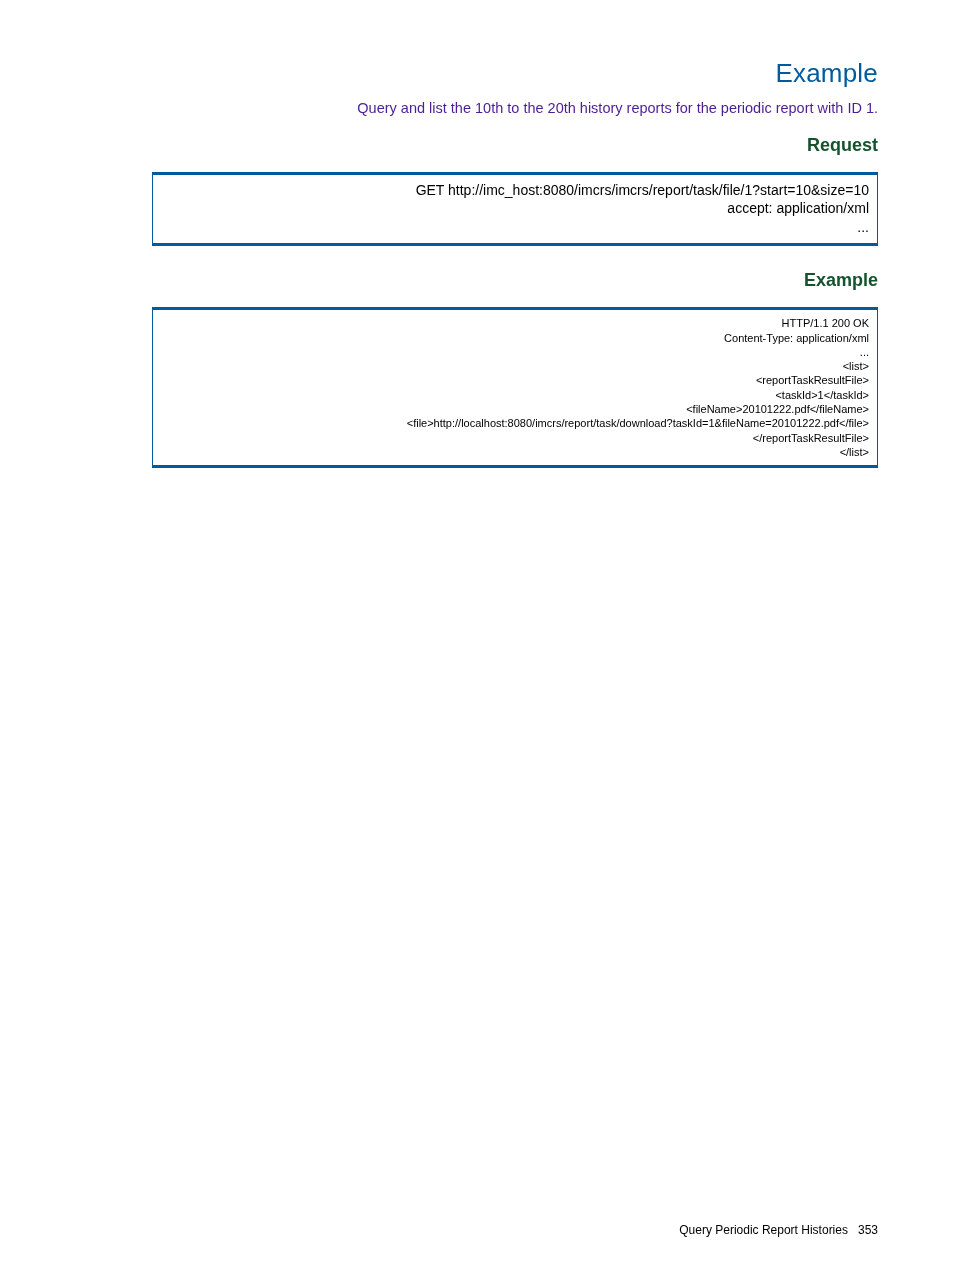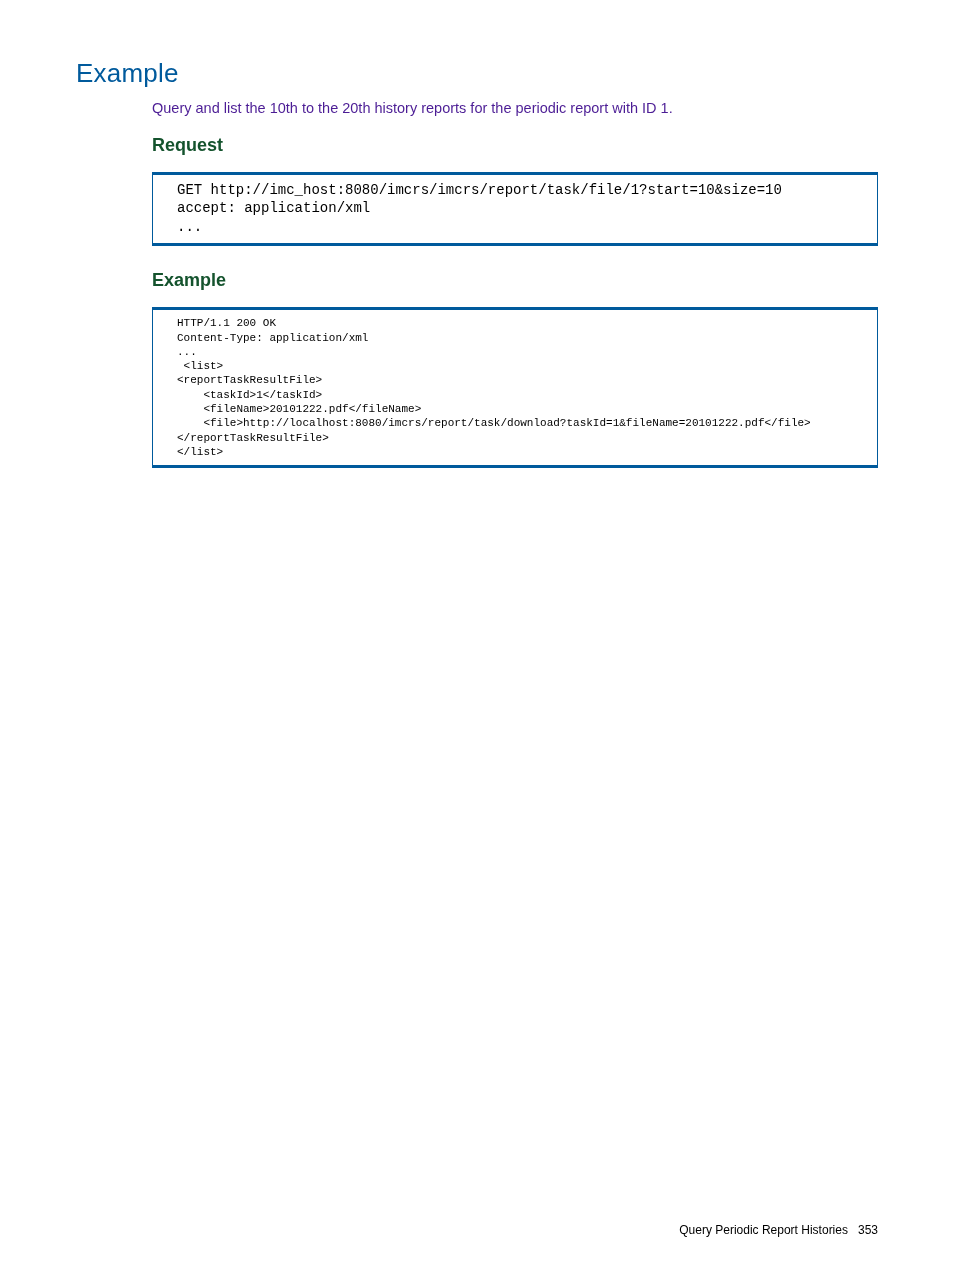--- a/index.html
+++ b/index.html
@@ -1,15 +1,15 @@
 <!DOCTYPE html>
 <html><head>
 <meta charset="utf-8">
 <style>
-  * { box-sizing: border-box; }
+  * { box-sizing: border-box; text-align: right; }
   body {
     margin: 0;
     padding: 0;
     background: #ffffff;
     font-family: Arial, Helvetica, sans-serif;
     width: 954px;
     height: 1271px;
     position: relative;
     color: #000;
   }
@@ -36,21 +36,21 @@
     font-weight: 700;
     color: #14532d;
     margin: 0 0 14px 76px;
   }
   .codebox {
     margin: 16px 0 24px 76px;
     border: 1px solid #005a9c;
     border-top: 3px solid #005a9c;
     border-bottom: 3px solid #005a9c;
     padding: 6px 8px 6px 24px;
-    font-family: Liberation Mono, monospace;
+    font-family: Liberation Sans, sans-serif;
     font-size: 14px;
     line-height: 1.35;
     white-space: pre;
     overflow: hidden;
   }
   .codebox.small {
     font-size: 11px;
     line-height: 1.3;
   }
   .footer {

